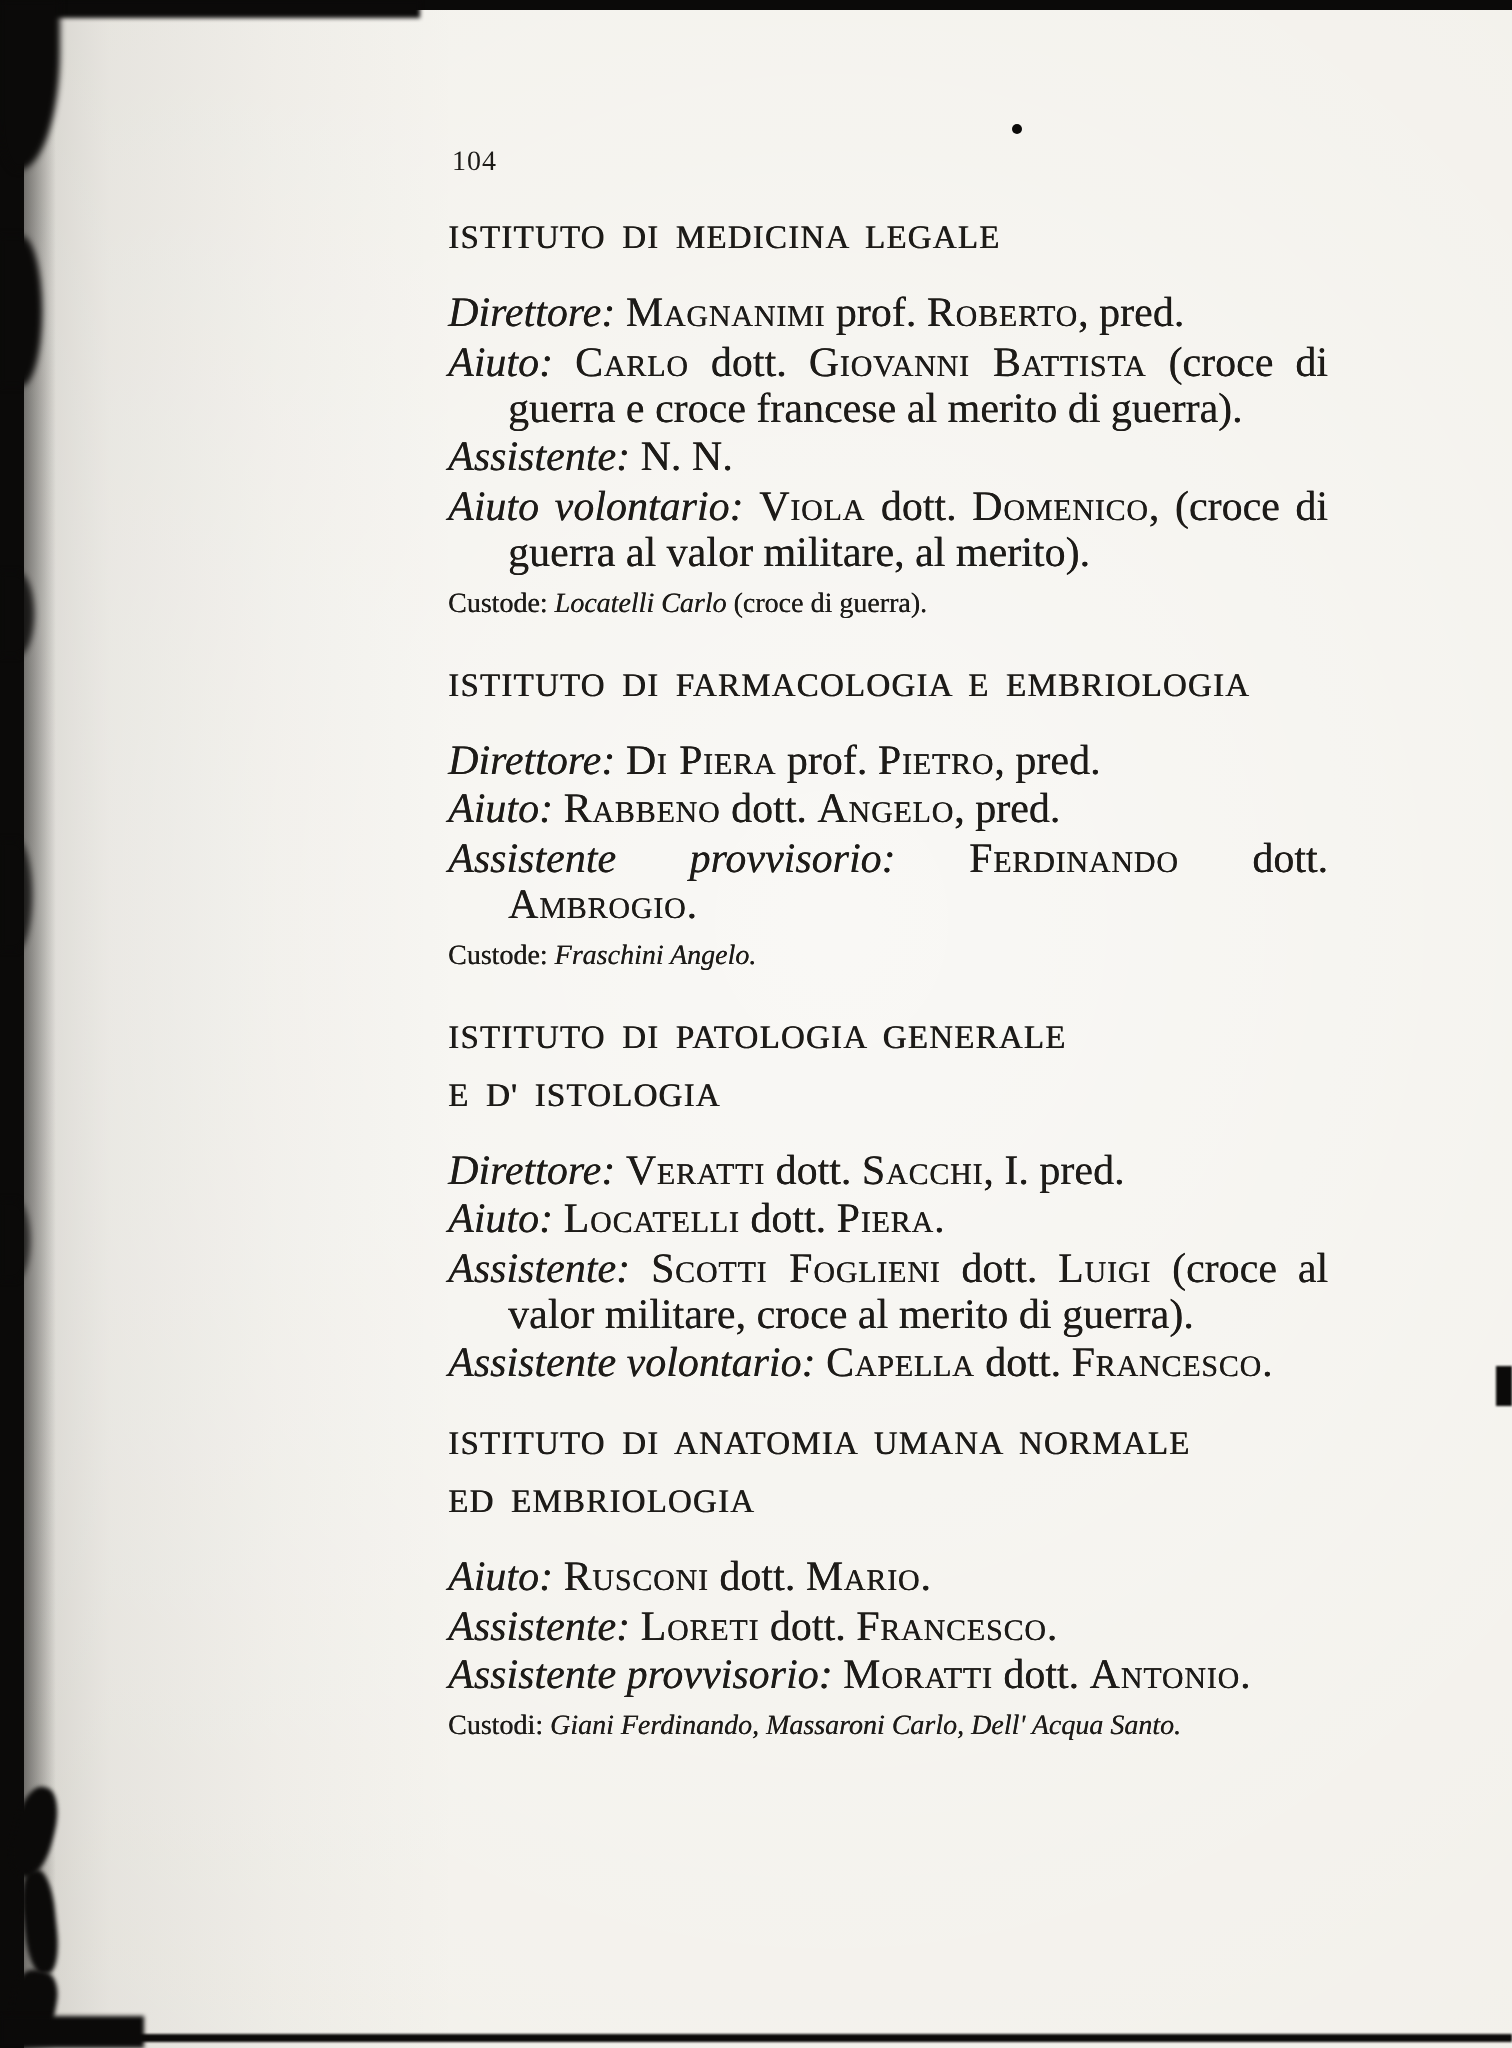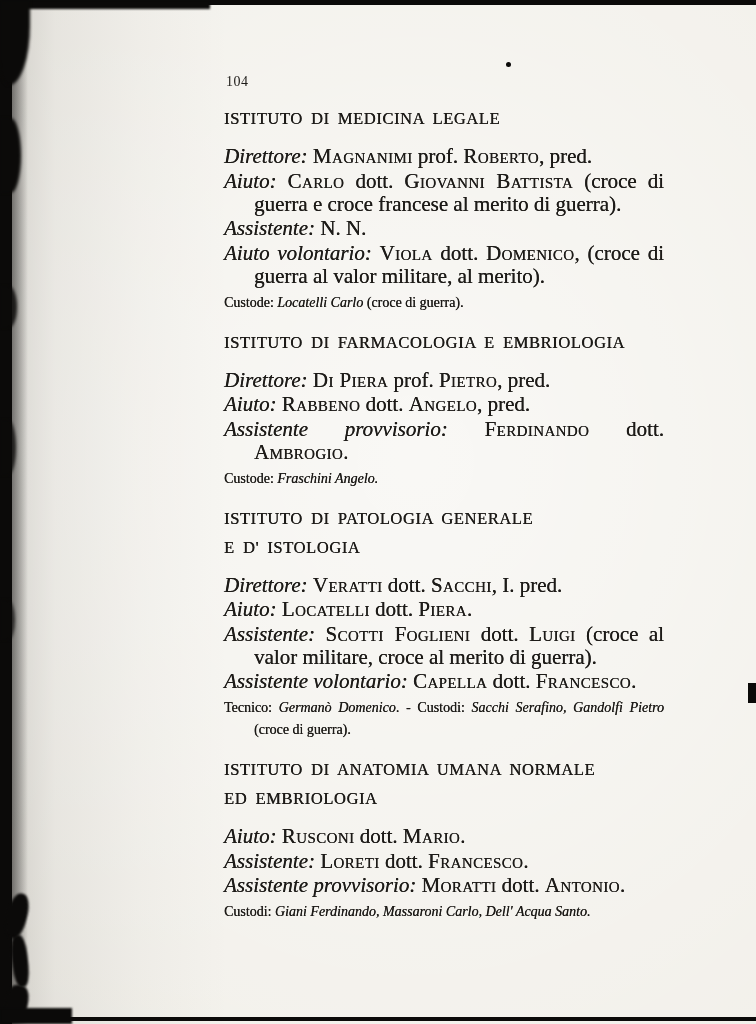--- a/index.html
+++ b/index.html
@@ -96,21 +96,20 @@
         </section>
         <section>
           <div class="section-title-block">
             <div class="section-title-line">ISTITUTO DI PATOLOGIA GENERALE</div>
             <div class="section-title-line">E D' ISTOLOGIA</div>
           </div>
           <p class="entry main"><span class="i">Direttore: </span><span class="sc">Veratti</span><span> dott. </span><span class="sc">Sacchi</span><span>, I. pred.</span></p>
           <p class="entry main"><span class="i">Aiuto: </span><span class="sc">Locatelli</span><span> dott. </span><span class="sc">Piera</span><span>.</span></p>
           <p class="entry main"><span class="i">Assistente: </span><span class="sc">Scotti Foglieni</span><span> dott. </span><span class="sc">Luigi</span><span> (croce al valor militare, croce al merito di guerra).</span></p>
           <p class="entry main"><span class="i">Assistente volontario: </span><span class="sc">Capella</span><span> dott. </span><span class="sc">Francesco</span><span>.</span></p>
-          <p class="entry custode"><span>Tecnico: </span><span class="i">Germanò Domenico</span><span>. - Custodi: </span><span class="i">Sacchi Serafino, Gandolfi Pietro</span><span> (croce di guerra).</span></p>
         </section>
         <section>
           <div class="section-title-block">
             <div class="section-title-line">ISTITUTO DI ANATOMIA UMANA NORMALE</div>
             <div class="section-title-line">ED EMBRIOLOGIA</div>
           </div>
           <p class="entry main"><span class="i">Aiuto: </span><span class="sc">Rusconi</span><span> dott. </span><span class="sc">Mario</span><span>.</span></p>
           <p class="entry main"><span class="i">Assistente: </span><span class="sc">Loreti</span><span> dott. </span><span class="sc">Francesco</span><span>.</span></p>
           <p class="entry main"><span class="i">Assistente provvisorio: </span><span class="sc">Moratti</span><span> dott. </span><span class="sc">Antonio</span><span>.</span></p>
           <p class="entry custode"><span>Custodi: </span><span class="i">Giani Ferdinando, Massaroni Carlo, Dell' Acqua Santo.</span></p>

